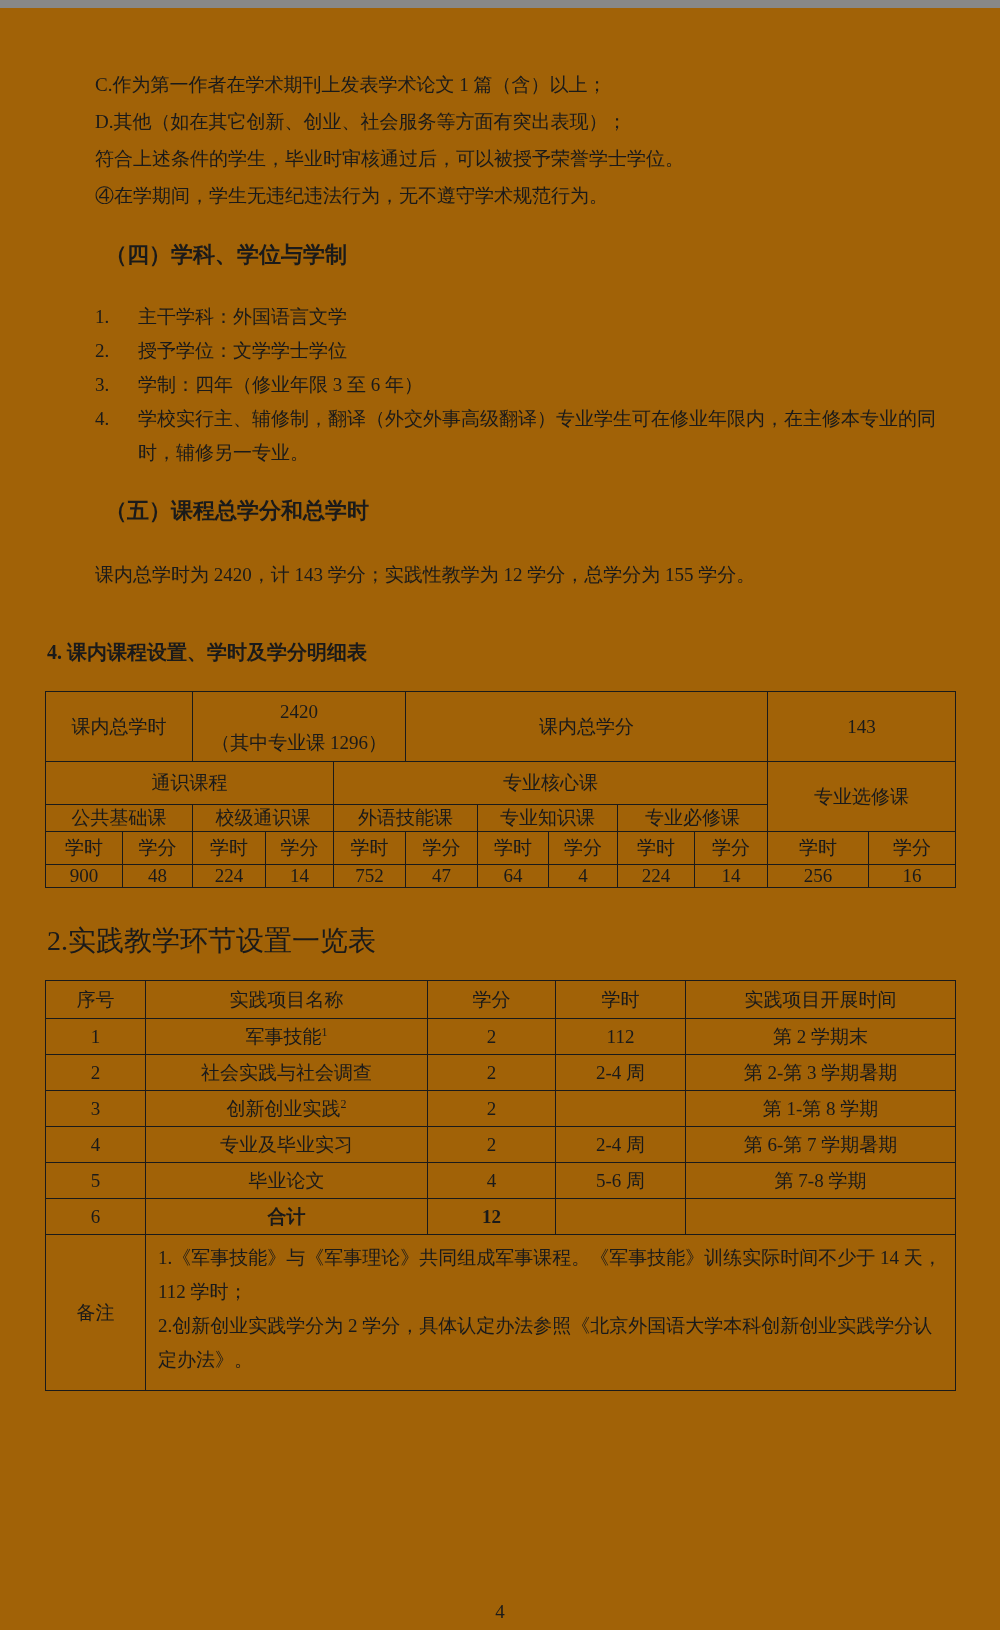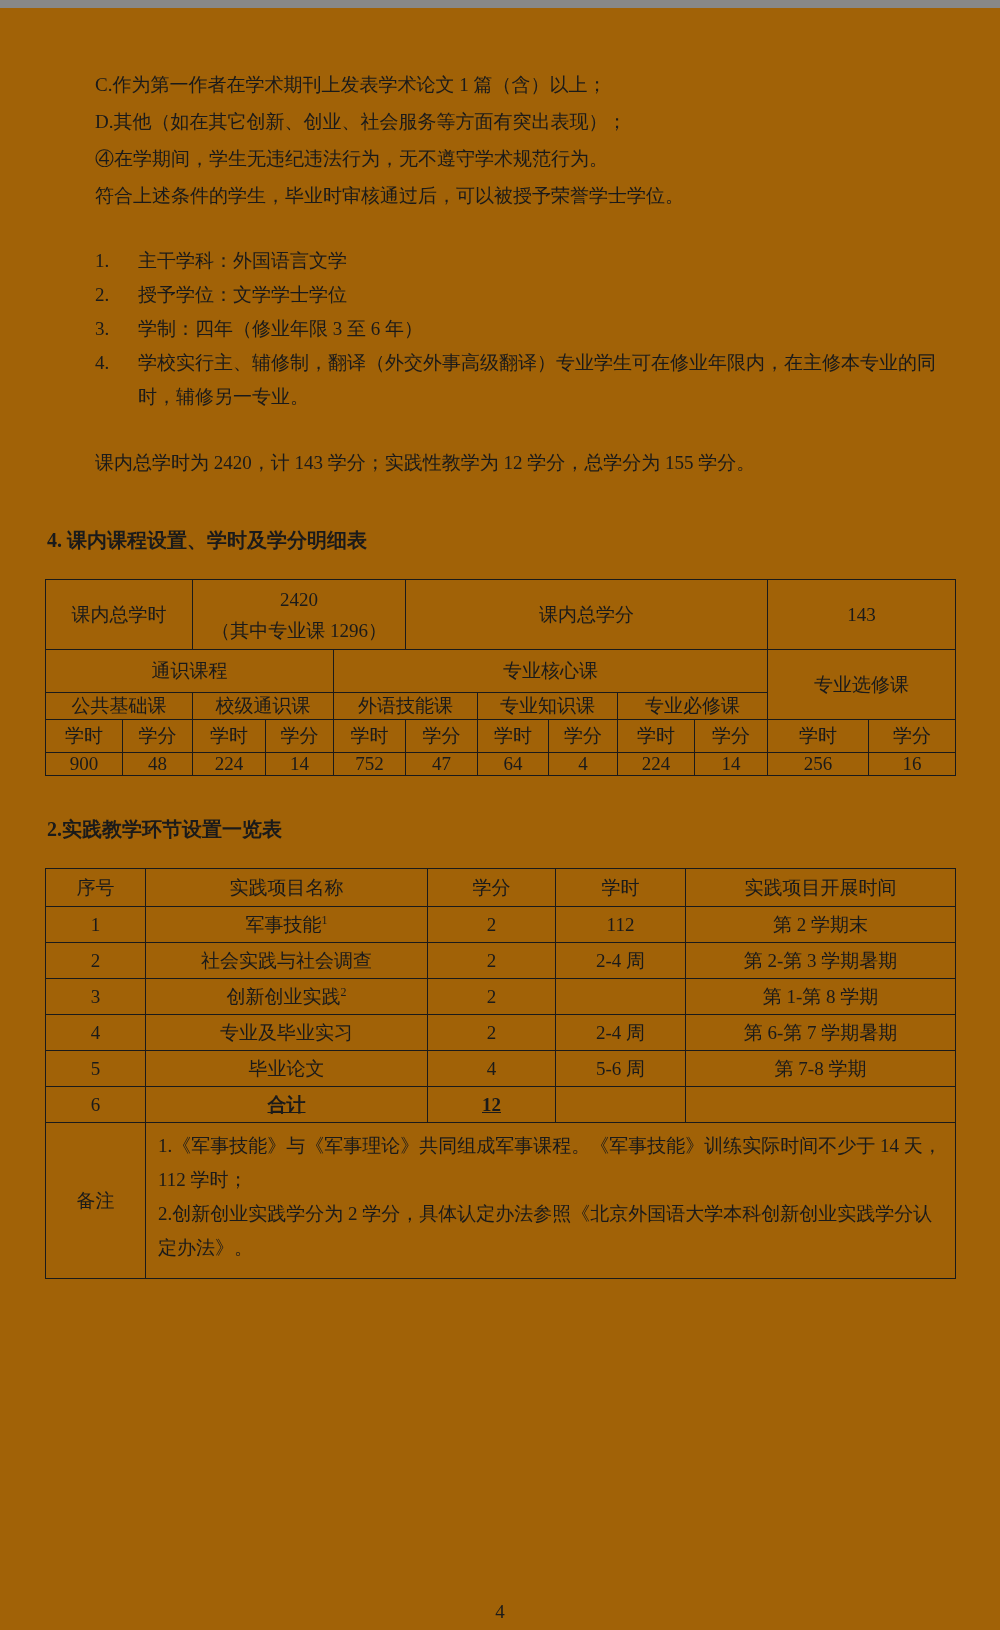--- a/index.html
+++ b/index.html
@@ -23,21 +23,21 @@
   .num-list .row{display:flex;font-size:19px;line-height:34px;}
   .num-list .no{width:43px;flex:0 0 43px;}
   .num-list .txt{flex:1;}
   .para5{margin:30px 60px 0 95px;font-size:19px;line-height:37px;}
   .tbl-head1{
     margin:46px 0 0 47px;
     font-size:20px;line-height:26px;font-weight:700;
   }
   .tbl-head2{
     margin:40px 0 0 47px;
-    font-size:20px;line-height:26px;font-weight:700;
+    font-size:28px;line-height:26px;font-weight:400;
   }
   table{
     border-collapse:collapse;
     margin:26px 0 0 45px;
     table-layout:fixed;
     font-size:19px;
     border-radius:21px;
   }
   td{
     border:1px solid #1a1a1a;
@@ -49,21 +49,21 @@
   .t1{width:910px;}
   .t1 .r1{height:70px;}
   .t1 .r2{height:43px;}
   .t1 .r3{height:22px;}
   .t1 .r4{height:33px;}
   .t1 .r5{height:21px;}
   .t1 .twoline div{line-height:31px;}
   .t2{width:910px;}
   .t2 .head{height:38px;}
   .t2 .drow{height:36px;}
-  .t2 .bold{font-weight:700;text-decoration:underline;}
+  .t2 .bold{font-weight:700;}
   .t2 .note-row{height:140px;}
   .t2 .notes{
     text-align:left;
     padding:6px 10px 13px 12px;
   }
   .t2 .notes p{margin:0;line-height:34px;font-size:19px;}
   sup{font-size:12px;line-height:0;}
   .page-number{
     position:absolute;left:0;right:0;top:1593px;
     text-align:center;font-size:19px;
@@ -71,44 +71,46 @@
 </style>
 </head>
 <body>
 
 <div class="page">
   <div class="content">
 
     <div class="intro">
       <p>C.作为第一作者在学术期刊上发表学术论文 1 篇（含）以上；</p>
       <p>D.其他（如在其它创新、创业、社会服务等方面有突出表现）；</p>
+      <p>符合上述条件的学生，毕业时审核通过后，可以被授予荣誉学士学位。</p>
       <p>④在学期间，学生无违纪违法行为，无不遵守学术规范行为。</p>
-      <p>符合上述条件的学生，毕业时审核通过后，可以被授予荣誉学士学位。</p>
     </div>
 
+    <div class="sec-title">（四）学科、学位与学制</div>
 
     <div class="num-list">
       <div class="row">
         <span class="no">1.</span>
         <span class="txt">主干学科：外国语言文学</span>
       </div>
       <div class="row">
         <span class="no">2.</span>
         <span class="txt">授予学位：文学学士学位</span>
       </div>
       <div class="row">
         <span class="no">3.</span>
         <span class="txt">学制：四年（修业年限 3 至 6 年）</span>
       </div>
       <div class="row">
         <span class="no">4.</span>
         <span class="txt">学校实行主、辅修制，翻译（外交外事高级翻译）专业学生可在修业年限内，在主修本专业的同时，辅修另一专业。</span>
       </div>
     </div>
 
+    <div class="sec-title">（五）课程总学分和总学时</div>
 
     <p class="para5">课内总学时为 2420，计 143 学分；实践性教学为 12 学分，总学分为 155 学分。</p>
 
     <div class="tbl-head1">4.  课内课程设置、学时及学分明细表</div>
 
     <table class="t1">
       <colgroup>
         <col style="width:77px">
           <col style="width:70px">
         <col style="width:73px">

